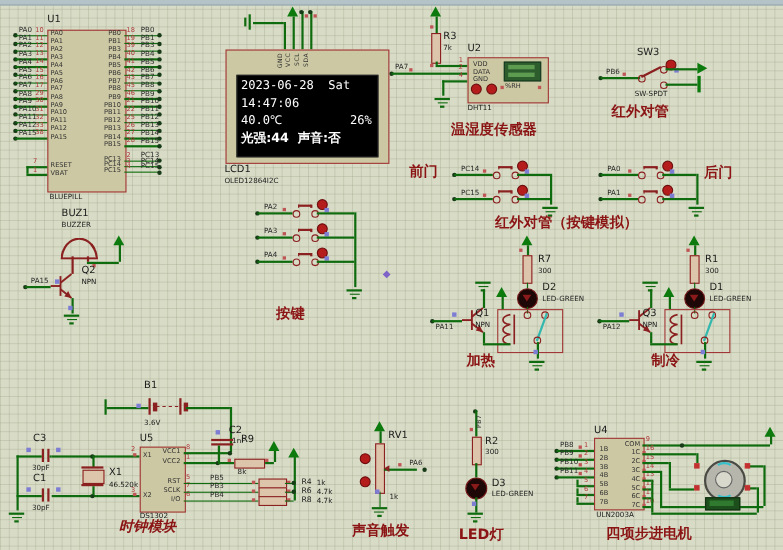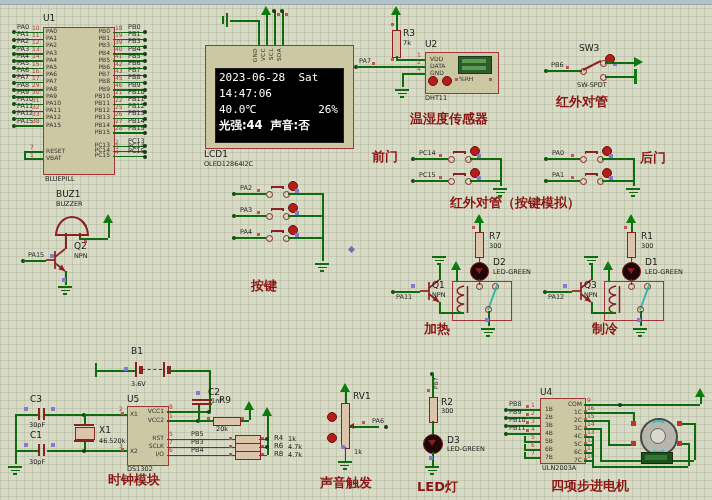--- a/index.html
+++ b/index.html
@@ -607,21 +607,21 @@
     <div class="ph" style="left: 192px; top: 403px;"></div>
     <div class="wv" style="left: 198px; top: 405px; height: 15px;"></div>
     <div class="bsq" style="left: 196px; top: 391px;"></div>
     <div class="ref" style="left: 208px; top: 388px;">C2</div>
     <div class="val" style="left: 211px; top: 398px;">1nF</div>
     <div class="wh" style="left: 198px; top: 420px; width: 15px;"></div>
     <div class="resh" style="left: 213px; top: 416.5px; width: 26px;"></div>
     <div class="tick" style="left: 207px; top: 417px;"></div>
     <div class="tick" style="left: 241px; top: 417px;"></div>
     <div class="ref" style="left: 219px; top: 396px;">R9</div>
-    <div class="val" style="left: 216px; top: 426px;">20k</div>
+    <div class="val" style="left: 216px; top: 426px;">8k</div>
     <div class="wh" style="left: 241px; top: 420px; width: 8px;"></div>
     <div class="wv" style="left: 249px; top: 409px; height: 11px;"></div>
     <div class="pwr" style="left: 244px; top: 401px;"></div>
     <div class="wh" style="left: 167px; top: 438.5px; width: 68px;"></div>
     <div class="netlbl" style="left: 191px; top: 430.5px;">PB5</div>
     <div class="resh" style="left: 235px; top: 435px; width: 24px;"></div>
     <div class="tick" style="left: 229px; top: 436.5px;"></div>
     <div class="tick" style="left: 261px; top: 436.5px;"></div>
     <div class="wh" style="left: 259px; top: 438.5px; width: 8px;"></div>
     <div class="refS" style="left: 274px; top: 434.5px;">R4</div>
@@ -639,21 +639,21 @@
     <div class="resh" style="left: 235px; top: 451px; width: 24px;"></div>
     <div class="tick" style="left: 229px; top: 452.5px;"></div>
     <div class="tick" style="left: 261px; top: 452.5px;"></div>
     <div class="wh" style="left: 259px; top: 454.5px; width: 8px;"></div>
     <div class="refS" style="left: 274px; top: 450.5px;">R8</div>
     <div class="val" style="left: 288px; top: 451.5px;">4.7k</div>
     <div class="wv" style="left: 267px; top: 415px; height: 40px;"></div>
     <div class="dotp" style="left: 265px; top: 437.3px;"></div>
     <div class="dotp" style="left: 265px; top: 445.3px;"></div>
     <div class="pwr" style="left: 262px; top: 407px;"></div>
-    <div class="cap" style="left: 108px; top: 473px;">时钟模块</div>
+    <div class="cap" style="left: 108px; top: 473px; font-style: italic;">时钟模块</div>
     <div class="pwr" style="left: 340px; top: 383px;"></div>
     <div class="wv" style="left: 345px; top: 392px; height: 11px;"></div>
     <div class="ref" style="left: 353px; top: 392px;">RV1</div>
     <div class="resv" style="left: 341px; top: 403px; height: 44px;"></div>
     <div class="ball" style="left: 327px; top: 412px;"></div>
     <div class="ball" style="left: 327px; top: 433px;"></div>
     <div class="wh" style="left: 349px; top: 426px; width: 30px;"></div>
     <div class="arrL" style="left: 349px; top: 423px;"></div>
     <div class="tick" style="left: 362px; top: 421px;"></div>
     <div class="netlbl" style="left: 372px; top: 418px;">PA6</div>

